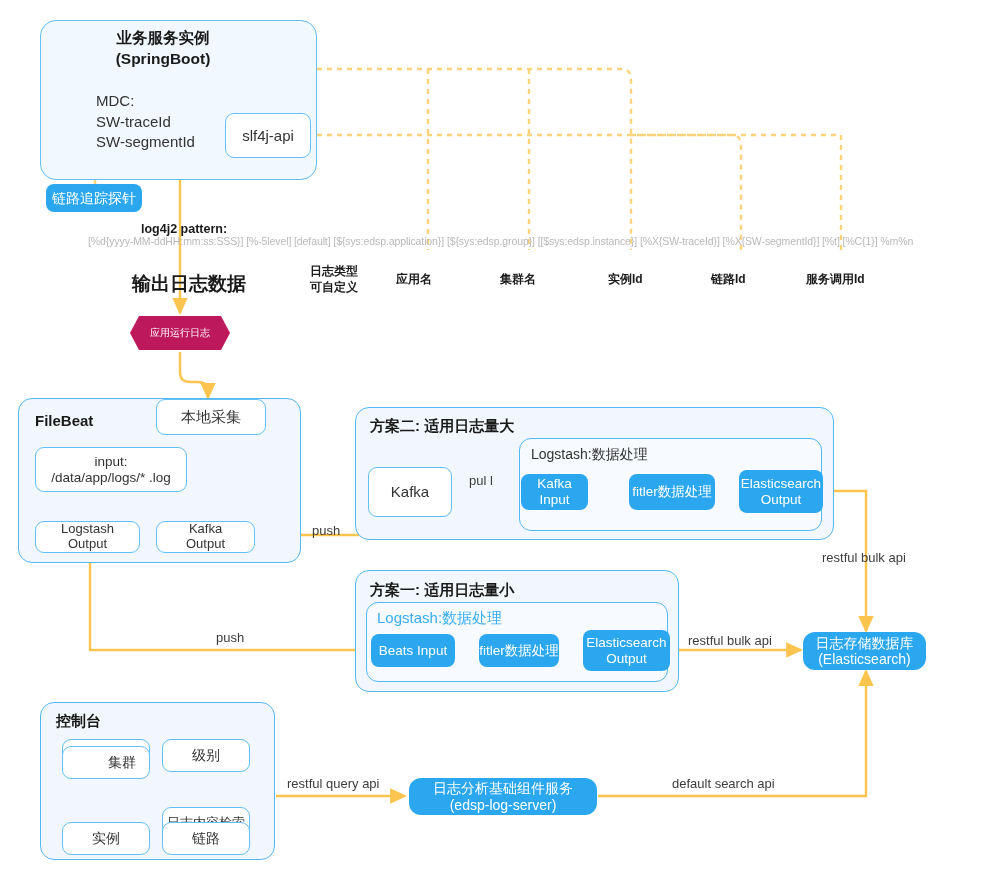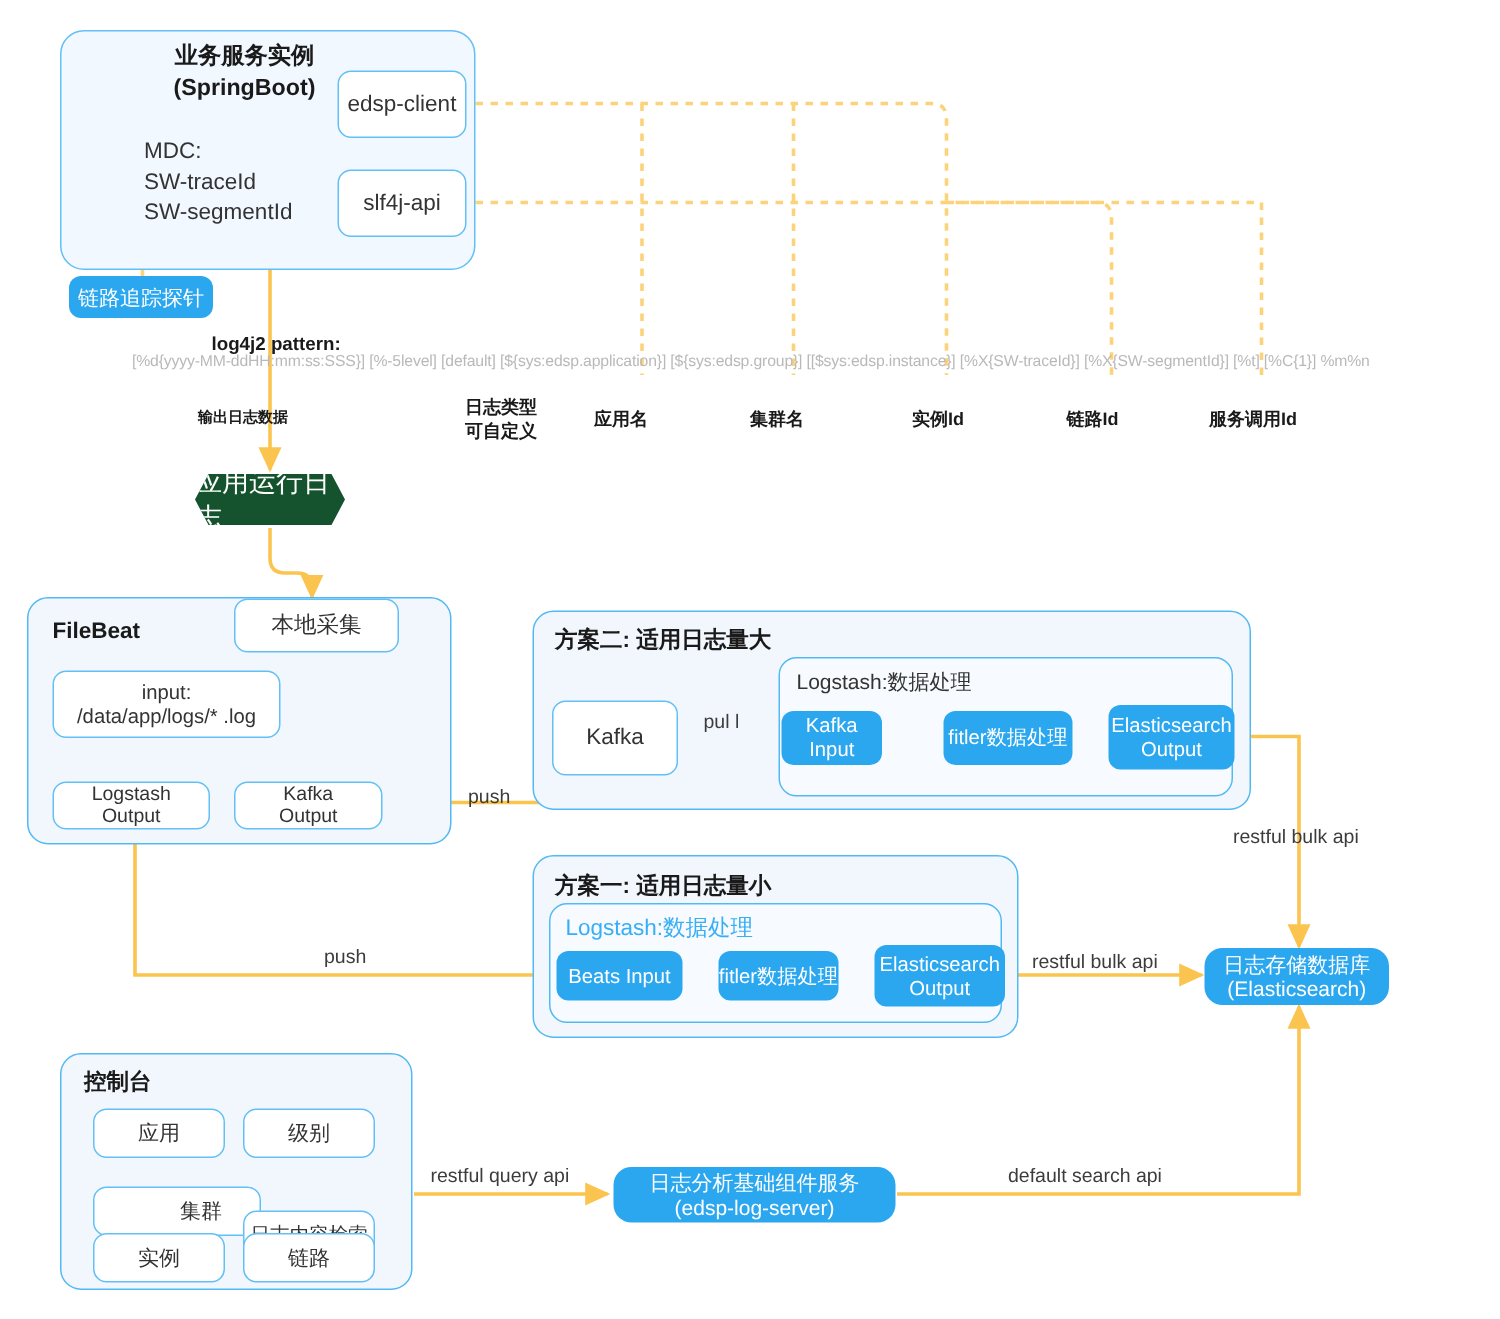--- a/index.html
+++ b/index.html
@@ -78,22 +78,22 @@
   #sb-title{
     position:absolute;text-align:center;width:100%;
     font-weight:bold;font-size:15.5px;color:#1a1a1a;line-height:1.35;
   }
   #mdc{
     position:absolute;font-size:15px;color:#333;line-height:1.38;white-space:pre-line;
   }
   
   #hex{
     position:absolute;
-    background:#14532d;
-    color:#fff;font-size:18px;
+    background:#be185d;
+    color:#fff;font-size:10px;
     display:flex;align-items:center;justify-content:center;
     clip-path:polygon(9% 0%, 91% 0%, 100% 50%, 91% 100%, 9% 100%, 0% 50%);
   }
   .pattern{
     position:absolute;
     font-size:10.5px;color:#b9b9b9;white-space:nowrap;
     letter-spacing:-0.1px;
   }
   .edge-lbl{
     position:absolute;font-size:13px;color:#3c3c3c;white-space:nowrap;
@@ -161,31 +161,30 @@
     <div id="sb-title" style="top:8px;">
       <span>业务服务实例</span><br>
       <span>(SpringBoot)</span>
     </div>
   </div>
 
   <div class="node" id="mdc" style="left:96px;top:91px;">MDC:
 SW-traceId
 SW-segmentId</div>
 
-  <div class="node wbox" style="left:225px;top:47px;width:86px;height:45px;">edsp-client</div>
 
   <div class="node wbox" style="left:225px;top:113px;width:86px;height:45px;">slf4j-api</div>
 
   <div class="node bluebox" style="left:46px;top:184px;width:96px;height:28px;">链路追踪探针</div>
 
   <div class="lbl bold" style="left:141px;top:222px;font-size:12.5px;">log4j2 pattern:</div>
 
   <div class="pattern" style="left:88px;top:235px;">[%d{yyyy-MM-ddHH:mm:ss:SSS}] [%-5level] [default] [${sys:edsp.application}] [${sys:edsp.group}] [[$sys:edsp.instance}] [%X{SW-traceId}] [%X{SW-segmentId}] [%t] [%C{1}] %m%n</div>
 
-  <div class="lbl bold center" style="left:132px;top:271px;font-size:10px;">输出日志数据</div>
+  <div class="lbl bold center" style="left:132px;top:271px;font-size:19px;">输出日志数据</div>
 
   <div class="lbl bold center" style="left:310px;top:263px;font-size:12px;line-height:1.35;white-space:pre-line;">日志类型
 可自定义</div>
 
   <div class="lbl bold center" style="left:396px;top:271px;font-size:12px;">应用名</div>
 
   <div class="lbl bold center" style="left:500px;top:271px;font-size:12px;">集群名</div>
 
   <div class="lbl bold center" style="left:608px;top:271px;font-size:12px;">实例Id</div>
 
@@ -242,21 +241,21 @@
 
   <div class="node bluebox small" style="left:583px;top:630px;width:87px;height:41px;white-space:pre-line;">Elasticsearch
 Output</div>
 
   <div class="node panel" style="left:40px;top:702px;width:235px;height:158px;"></div>
 
   <div class="panel-title" style="left:56px;top:712px;">控制台</div>
 
   <div class="node wbox" style="left:62px;top:739px;width:88px;height:33px;font-size:14px;">应用</div>
   <div class="node wbox" style="left:162px;top:739px;width:88px;height:33px;font-size:14px;">级别</div>
-  <div class="node wbox" style="left:62px;top:791px;width:112px;height:33px;font-size:14px;padding-left:32px;">集群</div>
+  <div class="node wbox" style="left:62px;top:746px;width:88px;height:33px;font-size:14px;padding-left:32px;">集群</div>
   <div class="node wbox" style="left:162px;top:807px;width:88px;height:33px;font-size:13px;">日志内容检索</div>
   <div class="node wbox" style="left:62px;top:822px;width:88px;height:33px;font-size:14px;">实例</div>
   <div class="node wbox" style="left:162px;top:822px;width:88px;height:33px;font-size:14px;">链路</div>
 
   <div class="node bluebox rad-lg" style="left:409px;top:778px;width:188px;height:37px;flex-direction:column;justify-content:center;">
     <span>日志分析基础组件服务</span>
     <span>(edsp-log-server)</span>
   </div>
 
   <div class="node bluebox rad-lg" style="left:803px;top:632px;width:123px;height:38px;flex-direction:column;">

